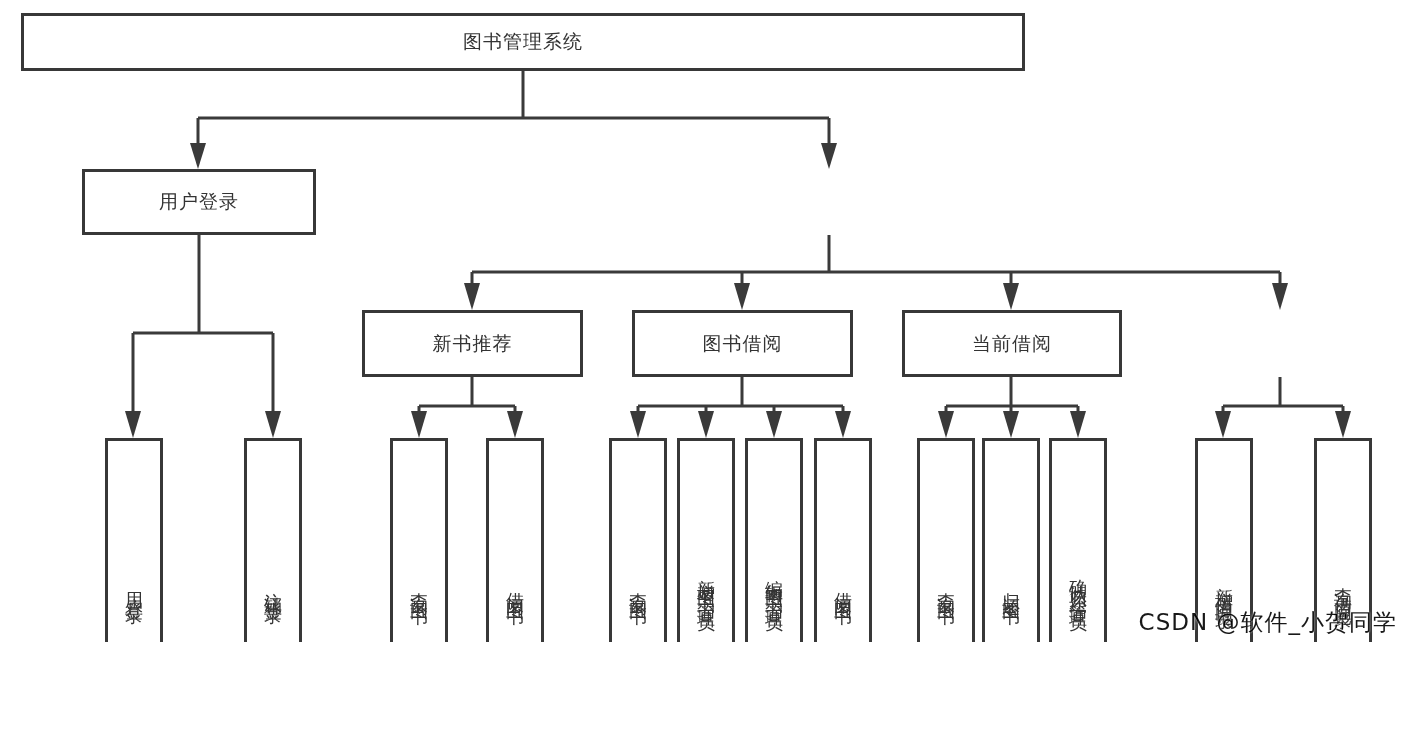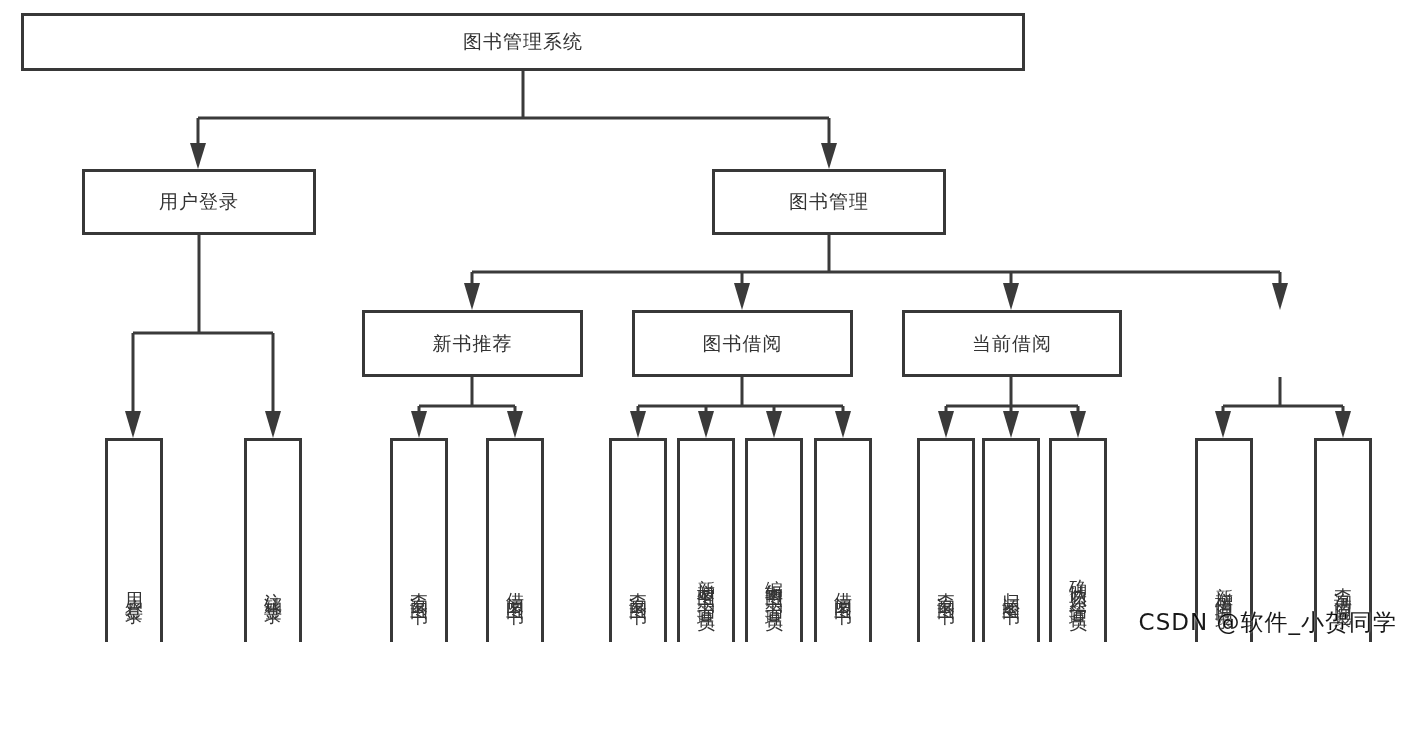--- a/index.html
+++ b/index.html
@@ -74,23 +74,20 @@
     </g>
   </svg>
 
   <div class="node h" style="left:21px;top:13px;width:1004px;height:58px;">
     <span>图书管理系统</span>
   </div>
 
   <div class="node h" style="left:82px;top:169px;width:234px;height:66px;">
     <span>用户登录</span>
   </div>
-  <div class="node h" style="left:712px;top:169px;width:234px;height:66px;">
-    <span>图书管理</span>
-  </div>
 
   <div class="node h" style="left:362px;top:310px;width:221px;height:67px;">
     <span>新书推荐</span>
   </div>
   <div class="node h" style="left:632px;top:310px;width:221px;height:67px;">
     <span>图书借阅</span>
   </div>
   <div class="node h" style="left:902px;top:310px;width:220px;height:67px;font-family:Liberation Mono, monospace;">
     <span>当前借阅</span>
   </div>

